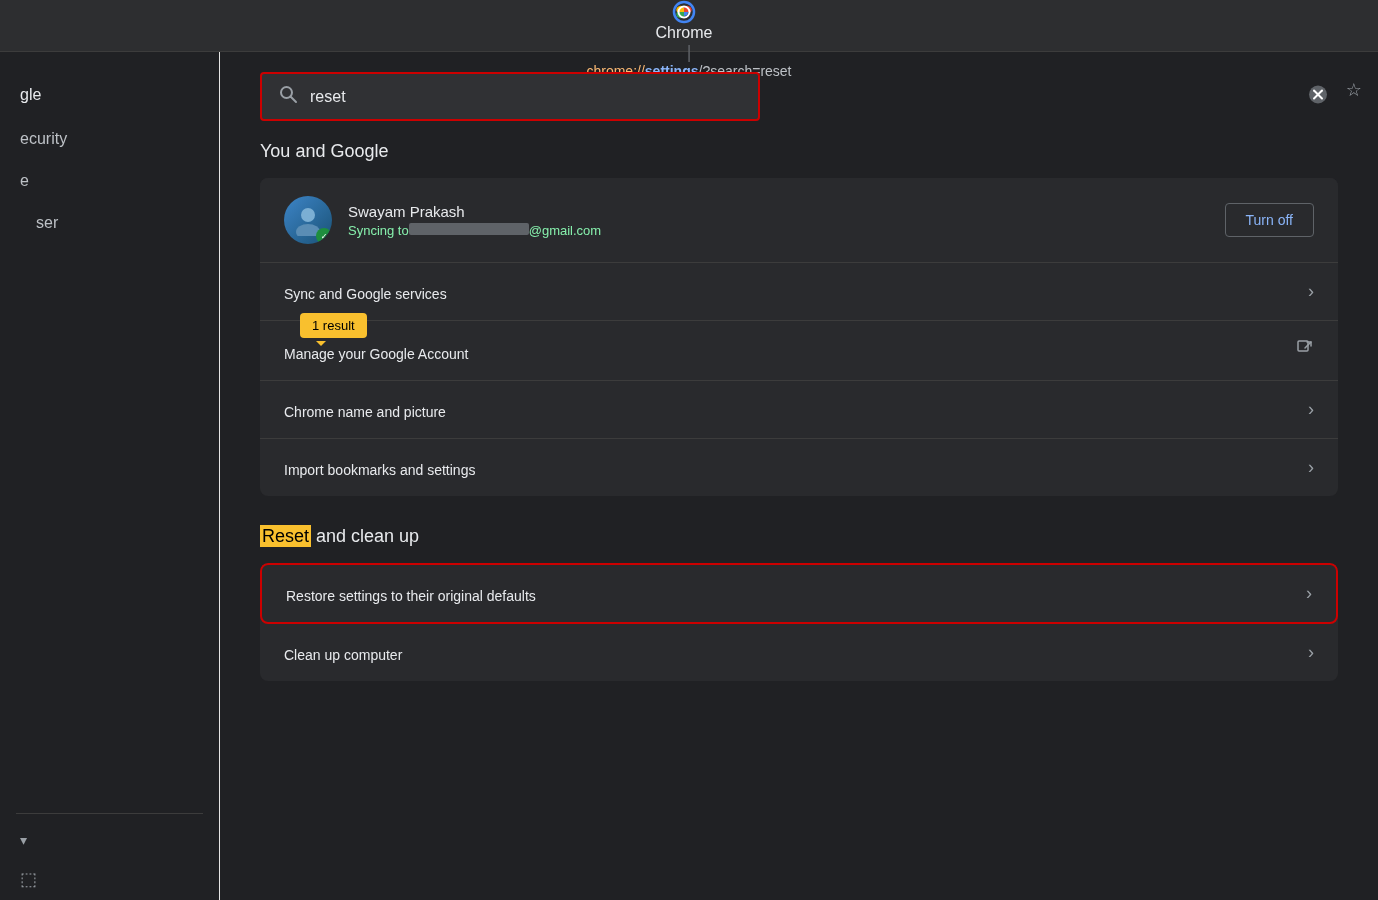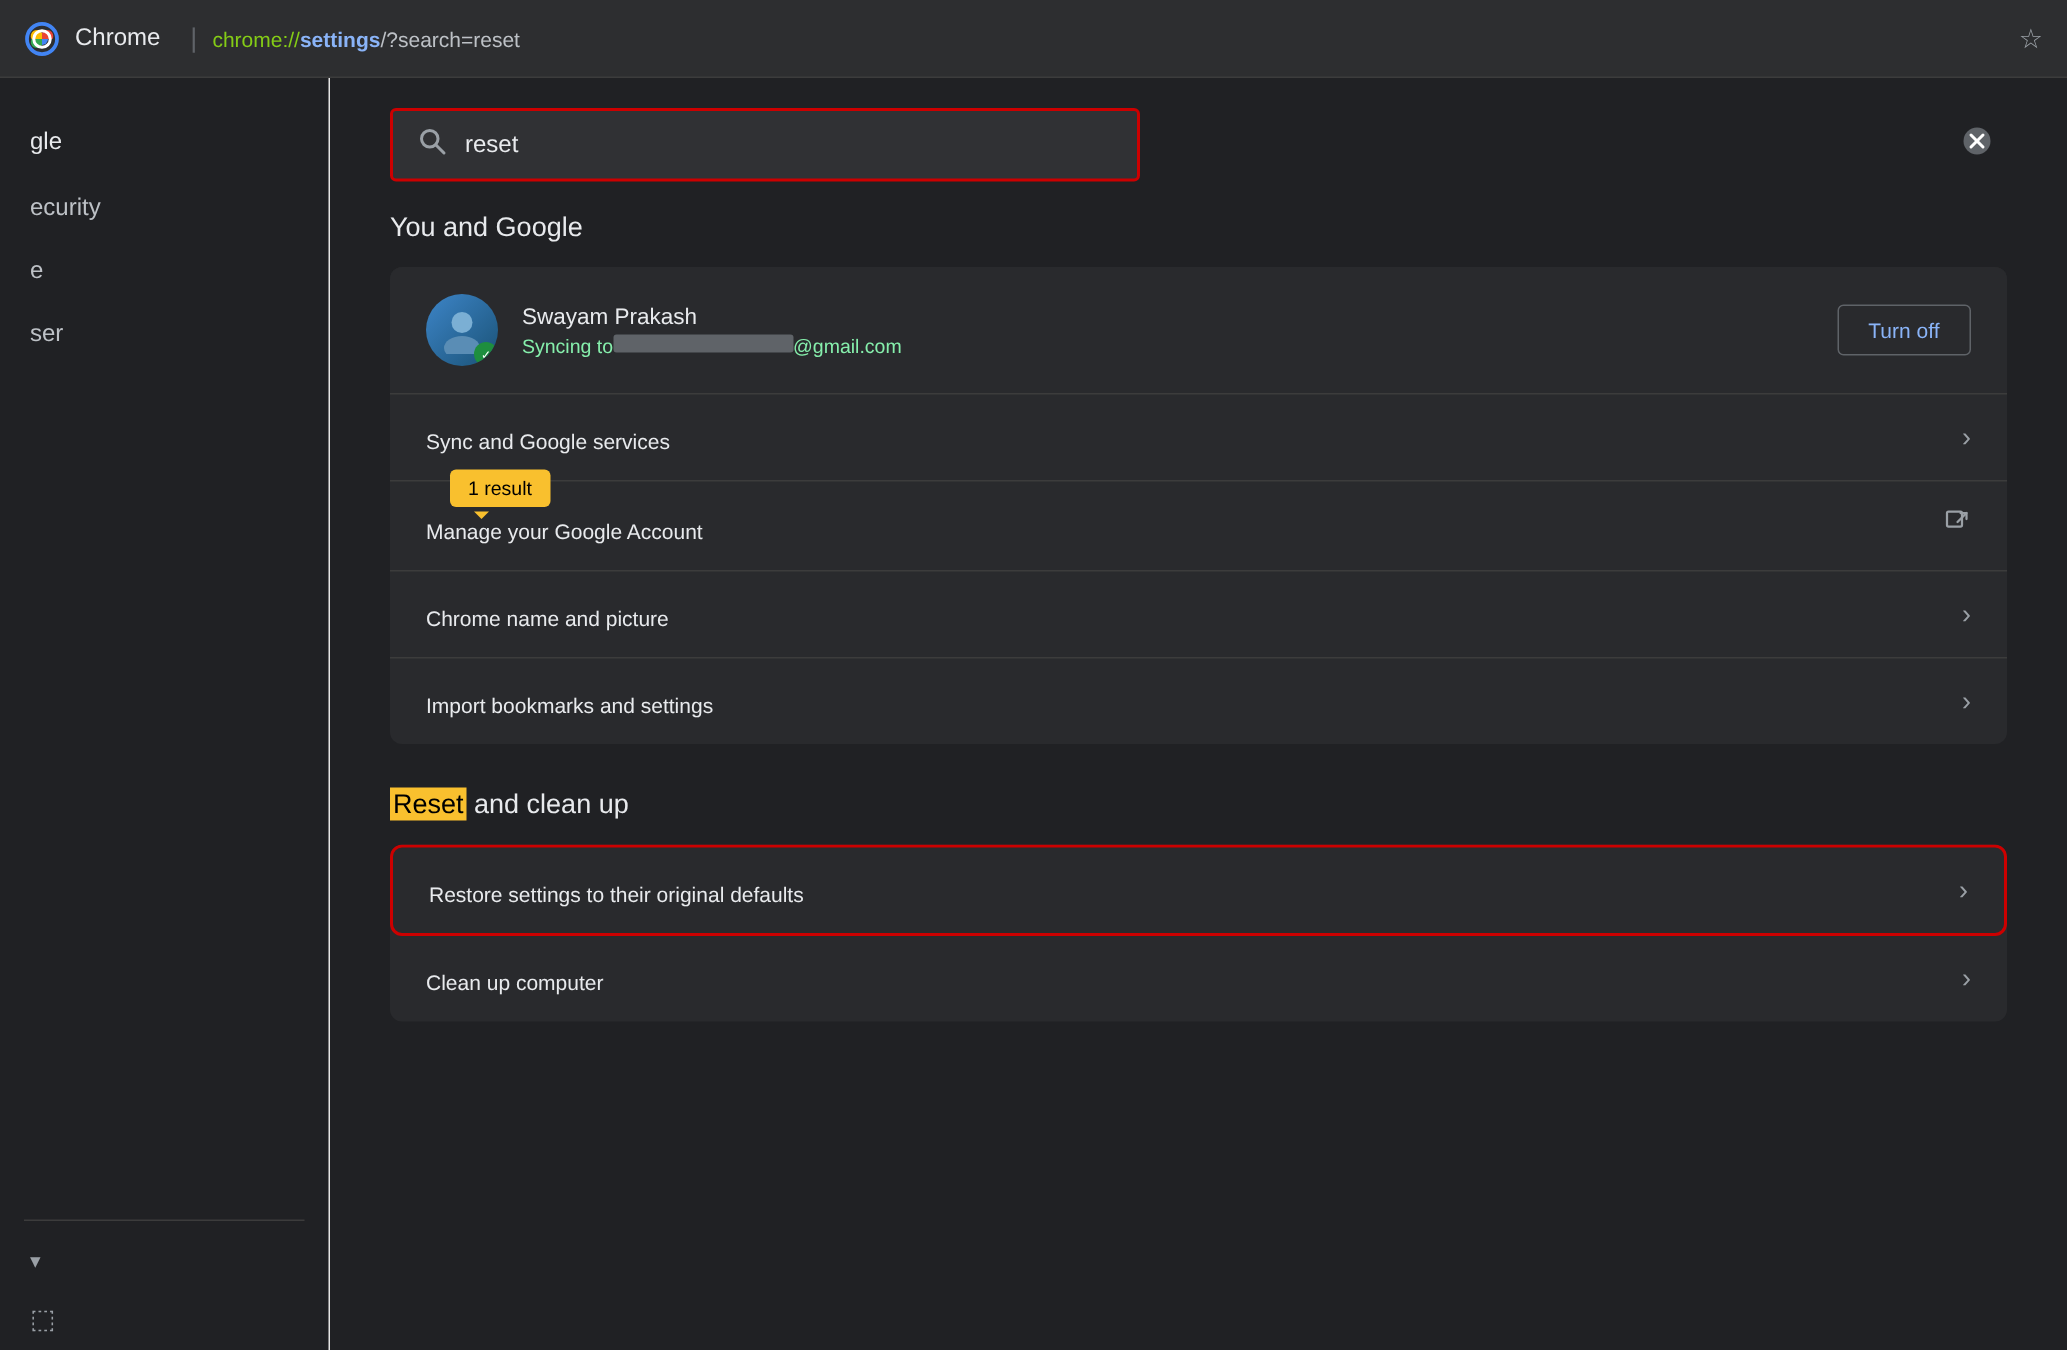--- a/index.html
+++ b/index.html
@@ -15,20 +15,21 @@
 
     
     .titlebar {
       background: #2d2e30;
       height: 52px;
       display: flex;
       align-items: center;
       padding: 0 16px;
       border-bottom: 1px solid #3c3c3c;
       position: relative;
+      flex-direction: column;
     }
     .chrome-icon {
       width: 24px;
       height: 24px;
       margin-right: 10px;
       flex-shrink: 0;
     }
     .chrome-label {
       color: #e8eaed;
       font-size: 16px;
@@ -63,21 +64,21 @@
     }
     .sidebar-item {
       padding: 10px 20px;
       color: #bdc1c6;
       font-size: 16px;
       cursor: pointer;
     }
     .sidebar-item-google { font-size: 16px; color: #e8eaed; padding-top: 14px; padding-bottom: 14px; }
     .sidebar-item-security { padding-top: 12px; padding-bottom: 12px; }
     .sidebar-item-e { padding-top: 12px; padding-bottom: 12px; }
-    .sidebar-item-ser { padding-top: 12px; padding-bottom: 12px; }
+    .sidebar-item-ser { padding-top: 12px; padding-bottom: 12px; margin-left: 16px; }
     .sidebar-divider {
       border: none;
       border-top: 1px solid #3c3c3c;
       margin: 8px 16px;
     }
     .sidebar-external-icon {
       color: #9aa0a6;
       font-size: 18px;
       cursor: pointer;
       padding: 10px 20px;
@@ -314,21 +315,21 @@
     <circle cx="12" cy="12" r="4" fill="#4285f4"></circle>
     <path d="M12 8 A4 4 0 0 1 19 12 L12 12 Z" fill="#ea4335"></path>
     <path d="M12 8 A4 4 0 0 0 5 12 L12 12 Z" fill="#fbbc05"></path>
     <path d="M12 16 A4 4 0 0 1 5 12 L12 12 Z" fill="#34a853"></path>
     <circle cx="12" cy="12" r="10" fill="none" stroke="#4285f4" stroke-width="2.5"></circle>
     <circle cx="12" cy="12" r="5.5" fill="none" stroke="#fff" stroke-width="2"></circle>
   </svg>
   <span class="chrome-label">Chrome</span>
   <span class="titlebar-divider">|</span>
   <span>
-    <span style="color:#84cc16">chrome://</span><span style="color:#8ab4f8;font-weight:600">settings</span><span style="color:#bdc1c6">/?search=reset</span>
+    <span style="color:#fdba74">chrome://</span><span style="color:#8ab4f8;font-weight:600">settings</span><span style="color:#bdc1c6">/?search=reset</span>
   </span>
   <span class="titlebar-star">☆</span>
 </div>
 
 <div class="main-layout">
 
   <div class="sidebar">
     <div class="sidebar-flex">
       <div class="sidebar-item sidebar-item-google">gle</div>
       <div class="sidebar-item sidebar-item-security">ecurity</div>

